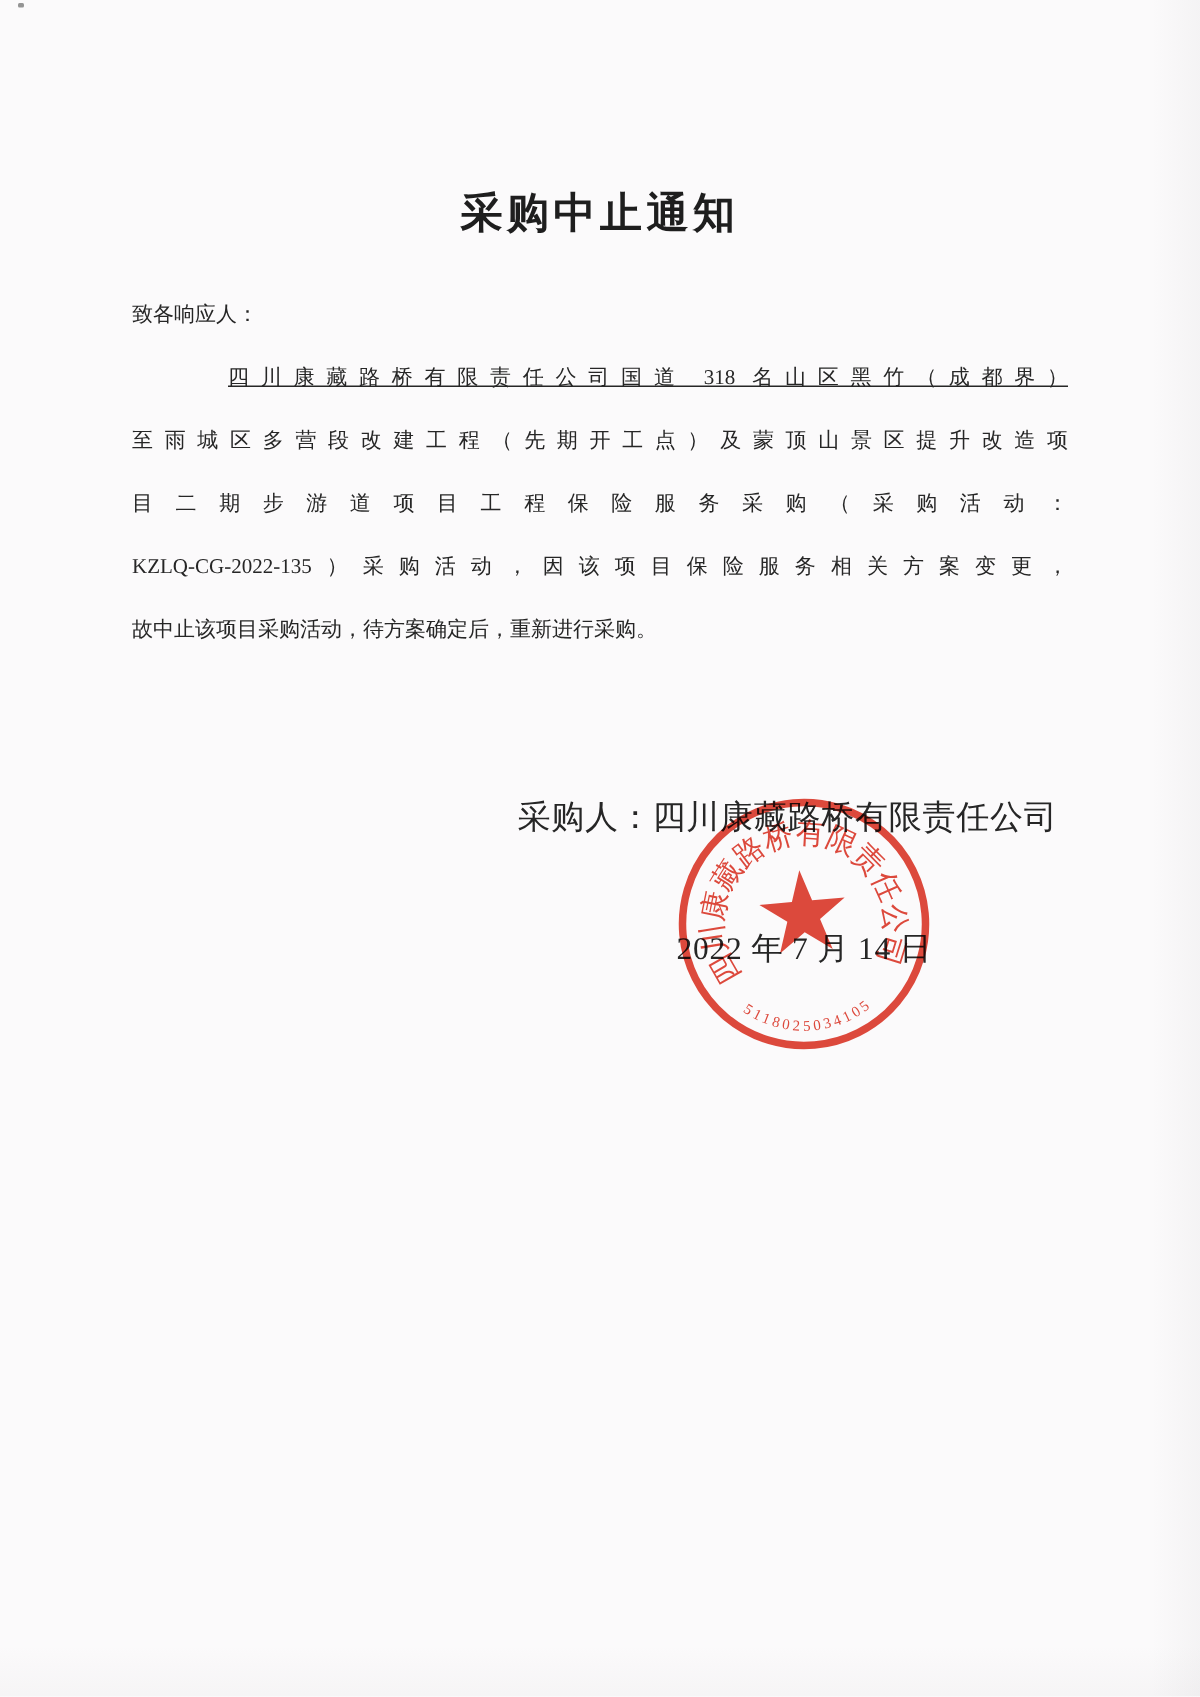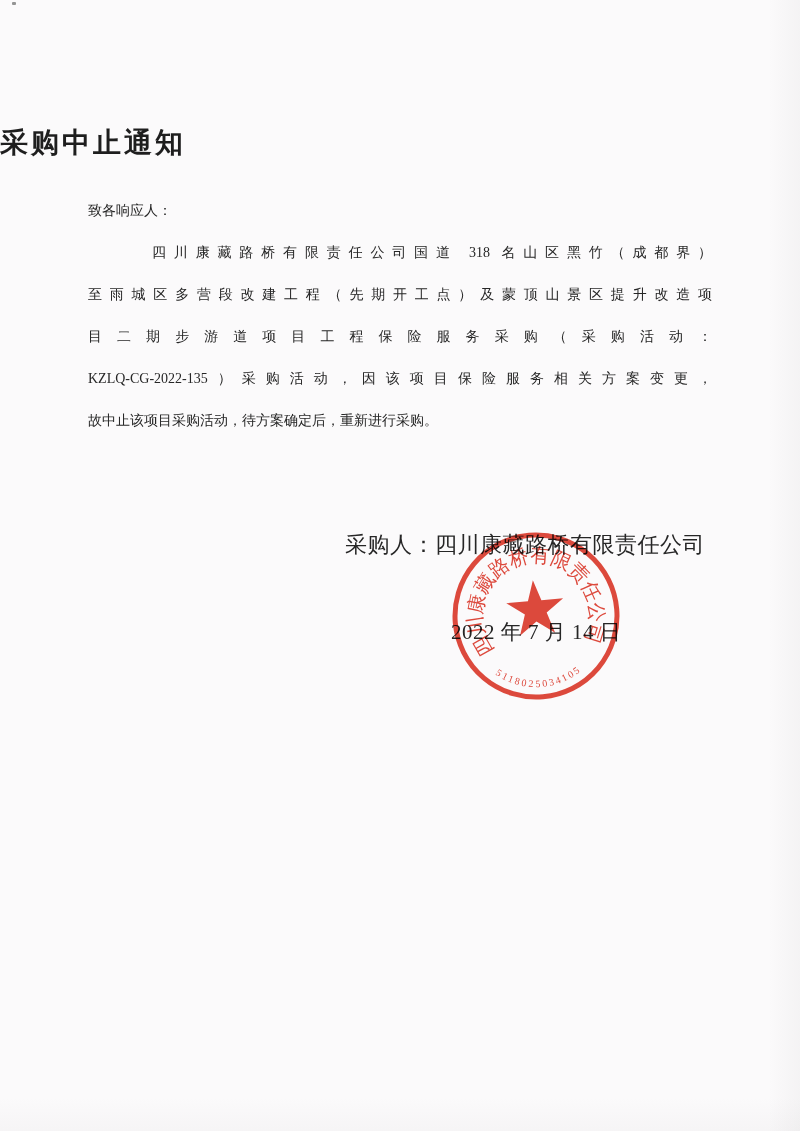--- a/index.html
+++ b/index.html
@@ -16,38 +16,38 @@
       linear-gradient(to right, rgba(0,0,0,0) 96%, rgba(120,115,118,0.05) 100%),
       linear-gradient(to bottom, rgba(0,0,0,0) 97%, rgba(120,115,118,0.04) 100%),
       #fbfafb;
   }
   .speck{
     position:absolute;left:12px;top:2px;width:4px;height:3px;
     background:#7a7a7a;border-radius:1px;opacity:.8;
   }
   .title{
     position:absolute;top:108px;left:0;width:800px;
-    text-align:left;
+    text-align:center;
     font-size:28px;line-height:32px;font-weight:bold;
     letter-spacing:3px;color:#1e1e1e;
   }
   .textblock{
     position:absolute;left:88px;top:190px;width:624px;
     font-size:14px;color:#262626;
   }
   .line{
     height:42px;line-height:42px;
     white-space:nowrap;
   }
   .line.justify{
     white-space:normal;
     text-align:justify;
     text-align-last:justify;
   }
-  .line.indent{ text-indent:64px; }
+  .line.indent{ text-indent:64px;text-decoration:underline; }
   .signature{
     position:absolute;left:345px;top:531px;
     font-size:22px;line-height:28px;color:#262626;
     letter-spacing:.5px;white-space:nowrap;
   }
   .dateline{
     position:absolute;left:451px;top:619px;
     font-size:21px;line-height:26px;color:#262626;
     letter-spacing:.5px;white-space:nowrap;
   }

